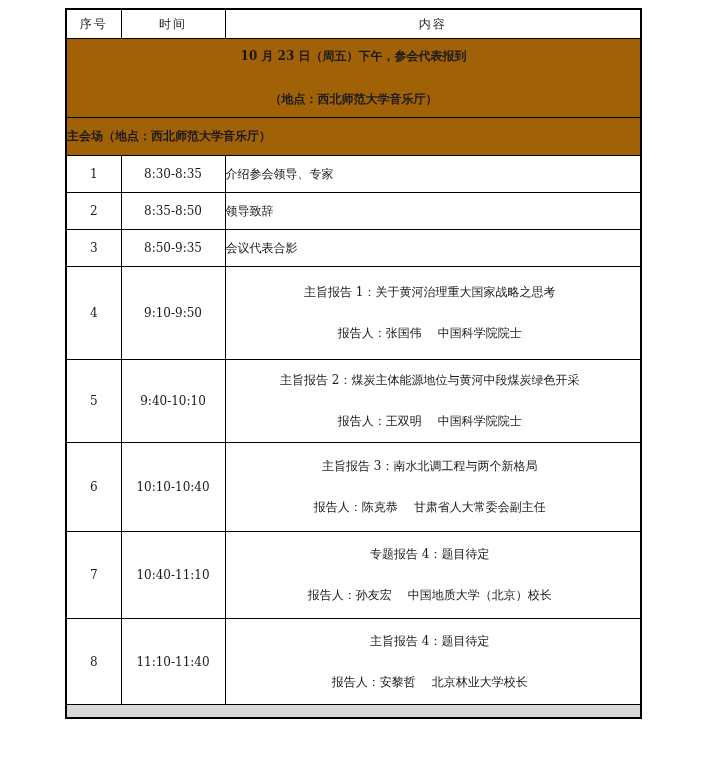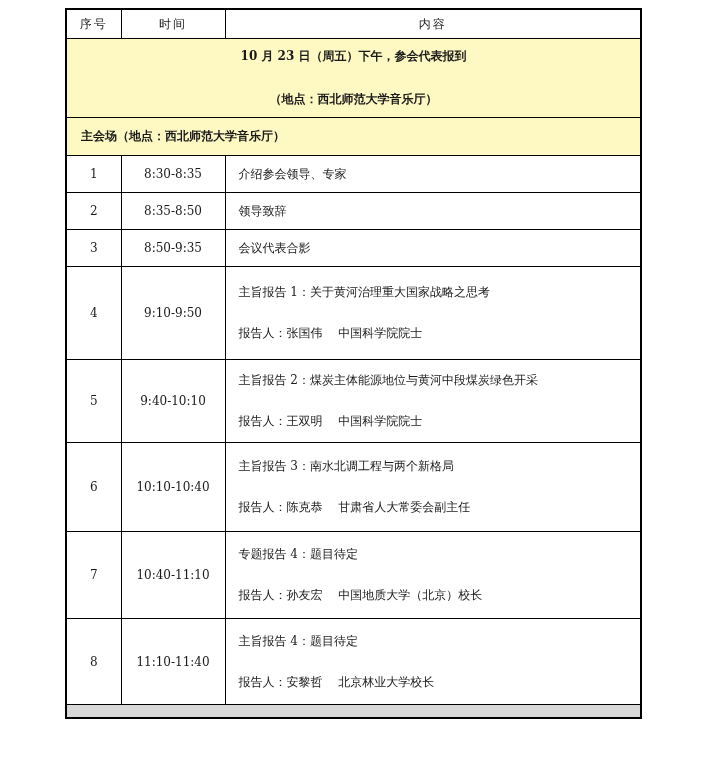--- a/index.html
+++ b/index.html
@@ -32,47 +32,47 @@
     border: 1px solid #000000;
     font-size: 12px;
     font-weight: normal;
     padding: 0;
     vertical-align: middle;
     text-align: center;
     overflow: hidden;
   }
   tr.head th { height: 28px; letter-spacing: 2px; }
   tr.section td {
-    background: #fef9c3;
+    background: #a16207;
     font-weight: bold;
   }
   tr.sec-tall td { height: 78px; }
   tr.sec-mid  td { height: 44px; }
   tr.sec-left td {
     height: 37px;
     text-align: left;
-    padding-left: 14px;
+    padding-left: 0;
   }
   .sec-lines {
     display: flex;
     flex-direction: column;
     justify-content: center;
     gap: 26px;
     height: 100%;
   }
   tr.row-1line td { height: 36px; }
-  tr.row-2line td { height: 90px; }
+  tr.row-2line td { height: 90px; text-align: center; }
   tr.r4 td { height: 92px; }
   tr.r5 td { height: 82px; }
   tr.r6 td { height: 88px; }
   tr.r7 td { height: 86px; }
   tr.r8 td { height: 85px; }
   td.content {
     text-align: left;
-    padding-left: 13px;
+    padding-left: 0;
     padding-right: 6px;
   }
   .cell-lines {
     display: flex;
     flex-direction: column;
     justify-content: center;
     gap: 24px;
     height: 100%;
   }
   tr.partial td {

